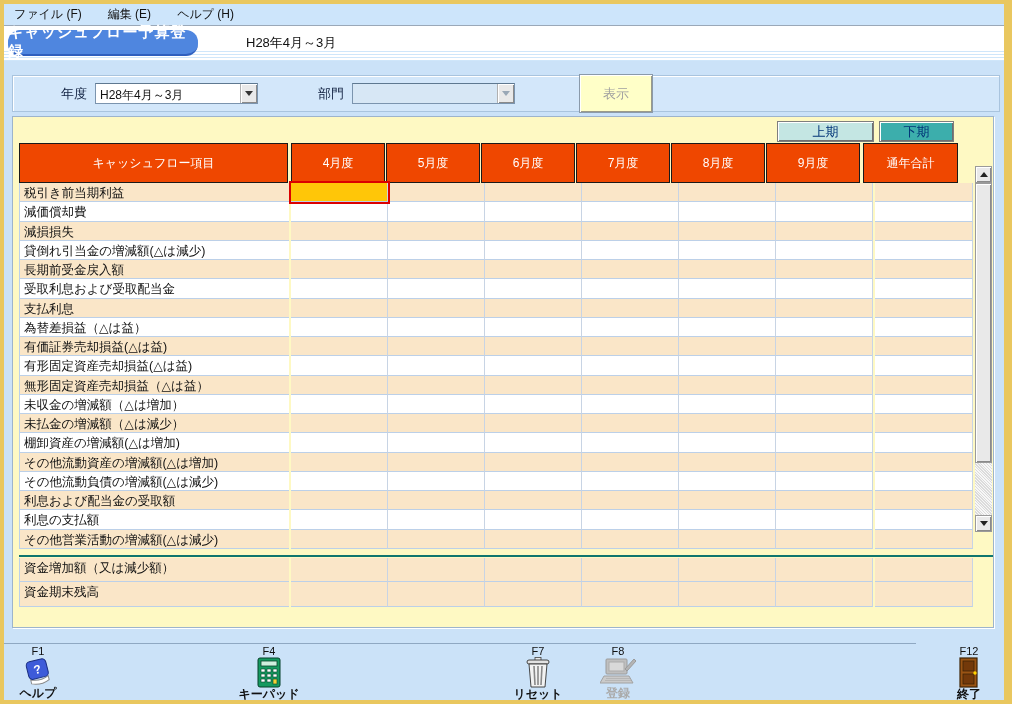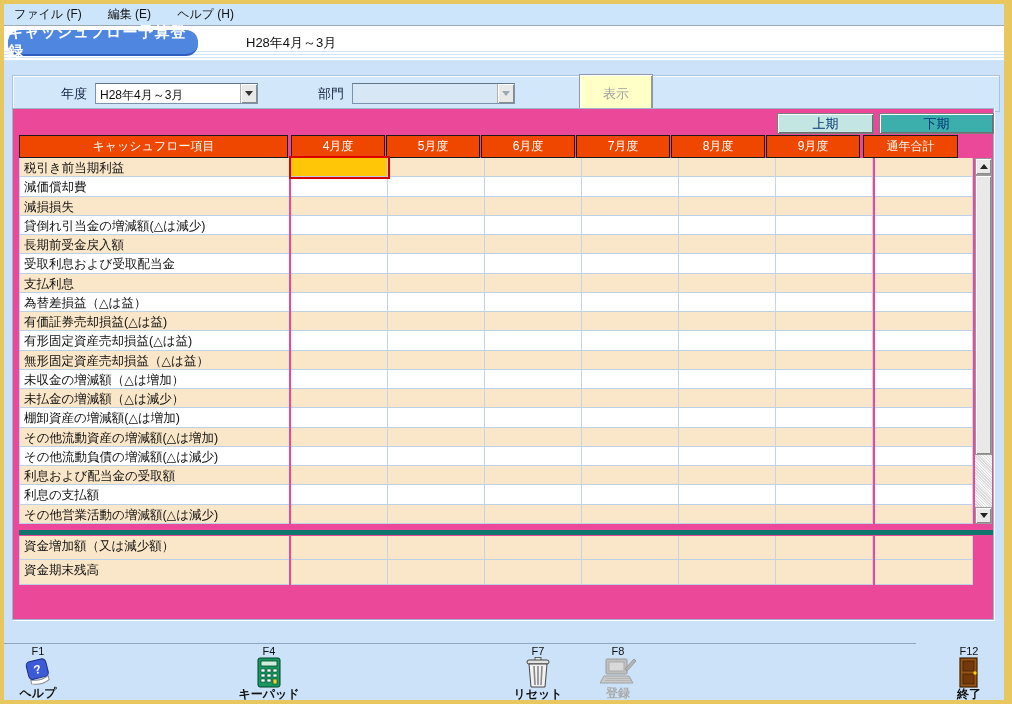--- a/index.html
+++ b/index.html
@@ -75,40 +75,40 @@
   .show-btn {
     margin-left: 56px; width: 74px; height: 39px;
     background: #FFFFC8; color: #A0A0A0; font-size: 13px;
     border: 1px solid #8A9AAA;
     box-shadow: inset 1px 1px 0 #FFFFFF, inset -1px -1px 0 #9A9A8A;
     display: flex; align-items: center; justify-content: center;
   }
 
   
   .panel {
-    position: absolute; left: 8px; top: 104px; width: 982px; height: 512px;
-    background: #ec4899;
+    position: absolute; left: 8px; top: 112px; width: 982px; height: 512px;
+    background: #fef9c3;
     border: 1px solid #9DB4CC;
     box-shadow: 1px 1px 0 #FFFFFF;
   }
   .tabs-row { position: relative; height: 26px; }
   .tab {
     position: absolute; top: 4px; height: 21px;
     font-size: 13px; color: #003377;
     display: flex; align-items: center; justify-content: center;
     border: 1px solid #7E7E7E;
     box-shadow: inset 1px 1px 0 #FFFFFF, inset -1px -1px 0 #6E6E6E;
     cursor: default;
   }
   .tab.active { background: #C4E6E3; }
   .tab.inactive { background: #3CAEAC; }
   .tab-first { left: 764px; width: 97px; }
-  .tab-second { left: 866px; width: 115px; }
-
-  .header-row { display: flex; margin-left: 6px; height: 23px; }
+  .tab-second { left: 866px; width: 75px; }
+
+  .header-row { display: flex; margin-left: 6px; height: 40px; }
   .hcell {
     background: #EF4700; border: 1px solid #1A1A1A;
     color: #FFFFFF; font-size: 12px;
     display: flex; align-items: center; justify-content: center;
     margin-right: 1px;
   }
   .hgap { width: 2px; background: transparent; border: none; margin: 0; }
 
   .tbody { margin-left: 6px; }
   .trow { display: flex; height: 19.25px; }
@@ -125,21 +125,21 @@
     width: 97px;
     border-right: 1px solid #C8D4E4; border-bottom: 1px solid #BCD0E8;
   }
   .vcell.annual { width: 98px; }
   .vcell.selected {
     background: #FFC608 !important;
     box-shadow: 0 0 0 2px #DB0000;
     position: relative; z-index: 2;
   }
 
-  .summary { margin-top: 6px; border-top: 5px solid #0f766e; padding-top: 1px; }
+  .summary { margin-top: 6px; border-top: 2px solid #0f766e; padding-top: 1px; }
 
   
   .vscroll {
     position: absolute; left: 962px; top: 49px; width: 17px; height: 366px;
     background: #F2F2F2;
   }
   .sb-btn, .sb-thumb {
     width: 17px; background: #E9E9E9;
     border: 1px solid #9A9A9A;
     box-shadow: inset 1px 1px 0 #FFFFFF, inset -1px -1px 0 #8A8A8A;

